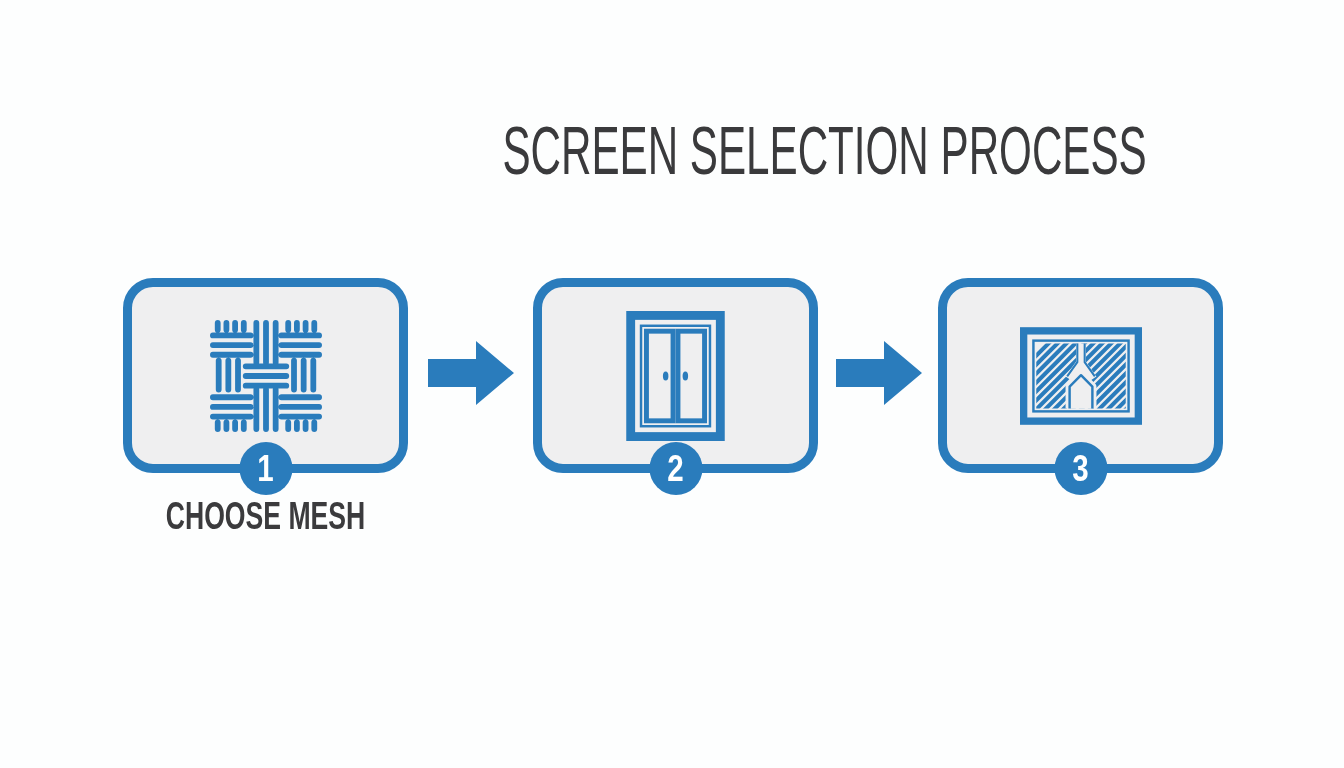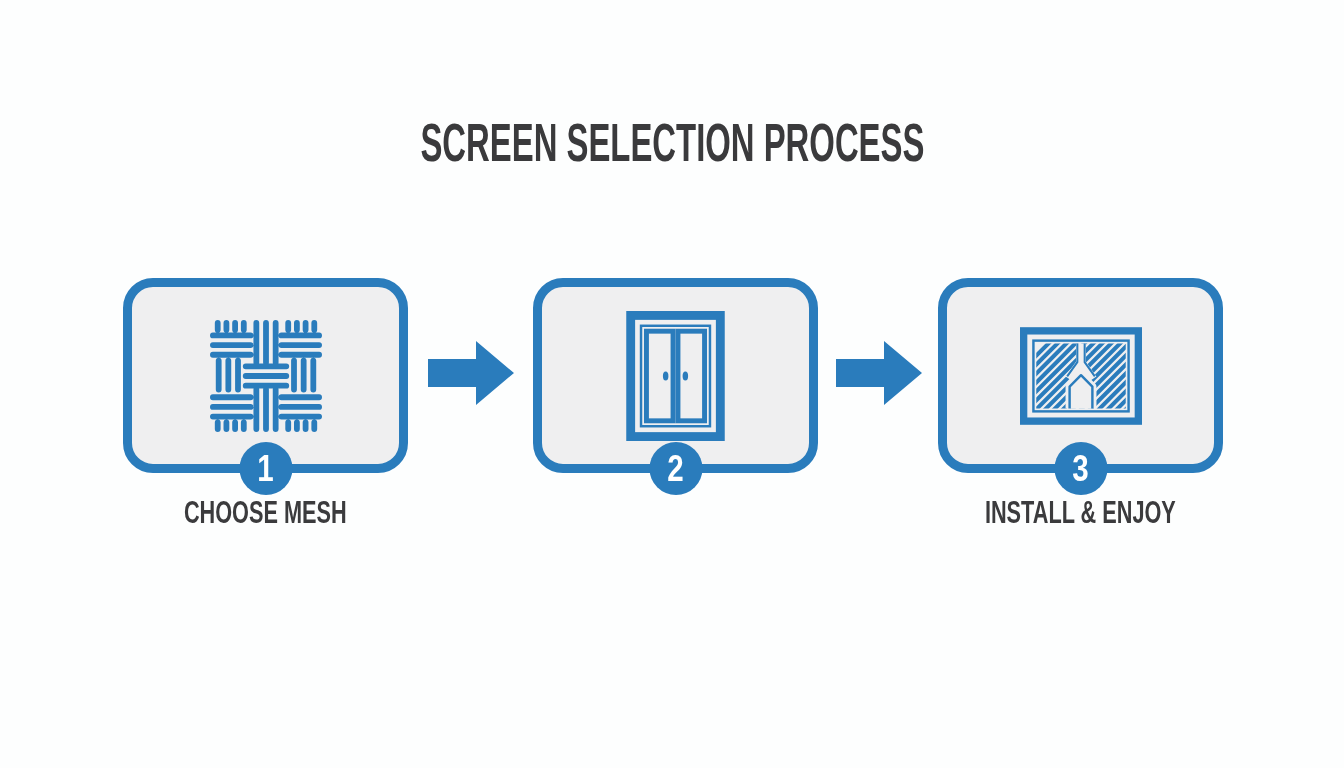--- a/index.html
+++ b/index.html
@@ -5,21 +5,21 @@
   html,body{margin:0;padding:0;}
   body{font-family:"Liberation Sans", sans-serif; background:#ffffff;}
   .canvas{
     position:relative;
     width:1344px; height:768px;
     background:var(--background,#fdfefe);
     overflow:hidden;
   }
   .title{
     position:absolute; top:116px; left:0; width:100%;
-    text-align:center; font-size:53px; font-weight:bold;
+    text-align:right; font-size:68px; font-weight:normal;
     color:var(--title-text,#3a3a3c); line-height:1; white-space:nowrap;
   }
   .condensed{
     display:inline-block; transform:scaleX(0.62); transform-origin:center;
     white-space:nowrap;
   }
   .step{ position:absolute; top:278px; width:285px; }
   .step-1{ left:123px; } .step-2{ left:533px; } .step-3{ left:938px; }
   .card{
     box-sizing:border-box; height:195px; width:285px;
@@ -35,21 +35,21 @@
     width:53px; height:53px; border-radius:50%;
     background:var(--accent-blue,#2a7cbc);
     display:flex; align-items:center; justify-content:center;
   }
   .badge span{
     color:var(--badge-number-text,#ffffff); font-size:36px; font-weight:bold;
     display:inline-block; transform:scaleX(0.82); line-height:1;
   }
   .label{
     position:absolute; top:219px; left:0; width:100%;
-    text-align:center; font-size:31px; font-weight:bold;
+    text-align:center; font-size:38px; font-weight:bold;
     color:var(--label-text,#3b3b3d); line-height:1; white-space:nowrap;
   }
   .label .condensed{ transform:scaleX(0.70); }
   .arrow{ position:absolute; top:340px; width:86px; height:66px; color:var(--accent-blue,#2a7cbc); }
   .arrow-1{ left:428px; } .arrow-2{ left:836px; }
   .halo{ stroke:var(--card-fill,#efeff0); fill:var(--card-fill,#efeff0); }
   .whitechan{ stroke:var(--card-fill,#efeff0); fill:none; }
 </style>
 </head>
 <body>
@@ -131,18 +131,15 @@
           <polygon class="halo" stroke-width="10" stroke-linejoin="round" points="61,104 61,73 75,59 89,73 89,104"></polygon>
           <polygon fill="none" stroke="currentColor" stroke-width="3" stroke-linejoin="round" points="61,104 61,73 75,59 89,73 89,104"></polygon>
         </g>
         <rect x="16.5" y="16.5" width="117" height="87" fill="none" stroke="currentColor" stroke-width="3"></rect>
         <rect x="4.5" y="4.5" width="141" height="111" fill="none" stroke="currentColor" stroke-width="9"></rect>
       </svg>
       <div class="badge">
         <span>3</span>
       </div>
     </div>
-    <div class="label">
-      <span class="condensed">INSTALL &amp; ENJOY</span>
-    </div>
   </div>
 
 </div>
 
 </body></html>

